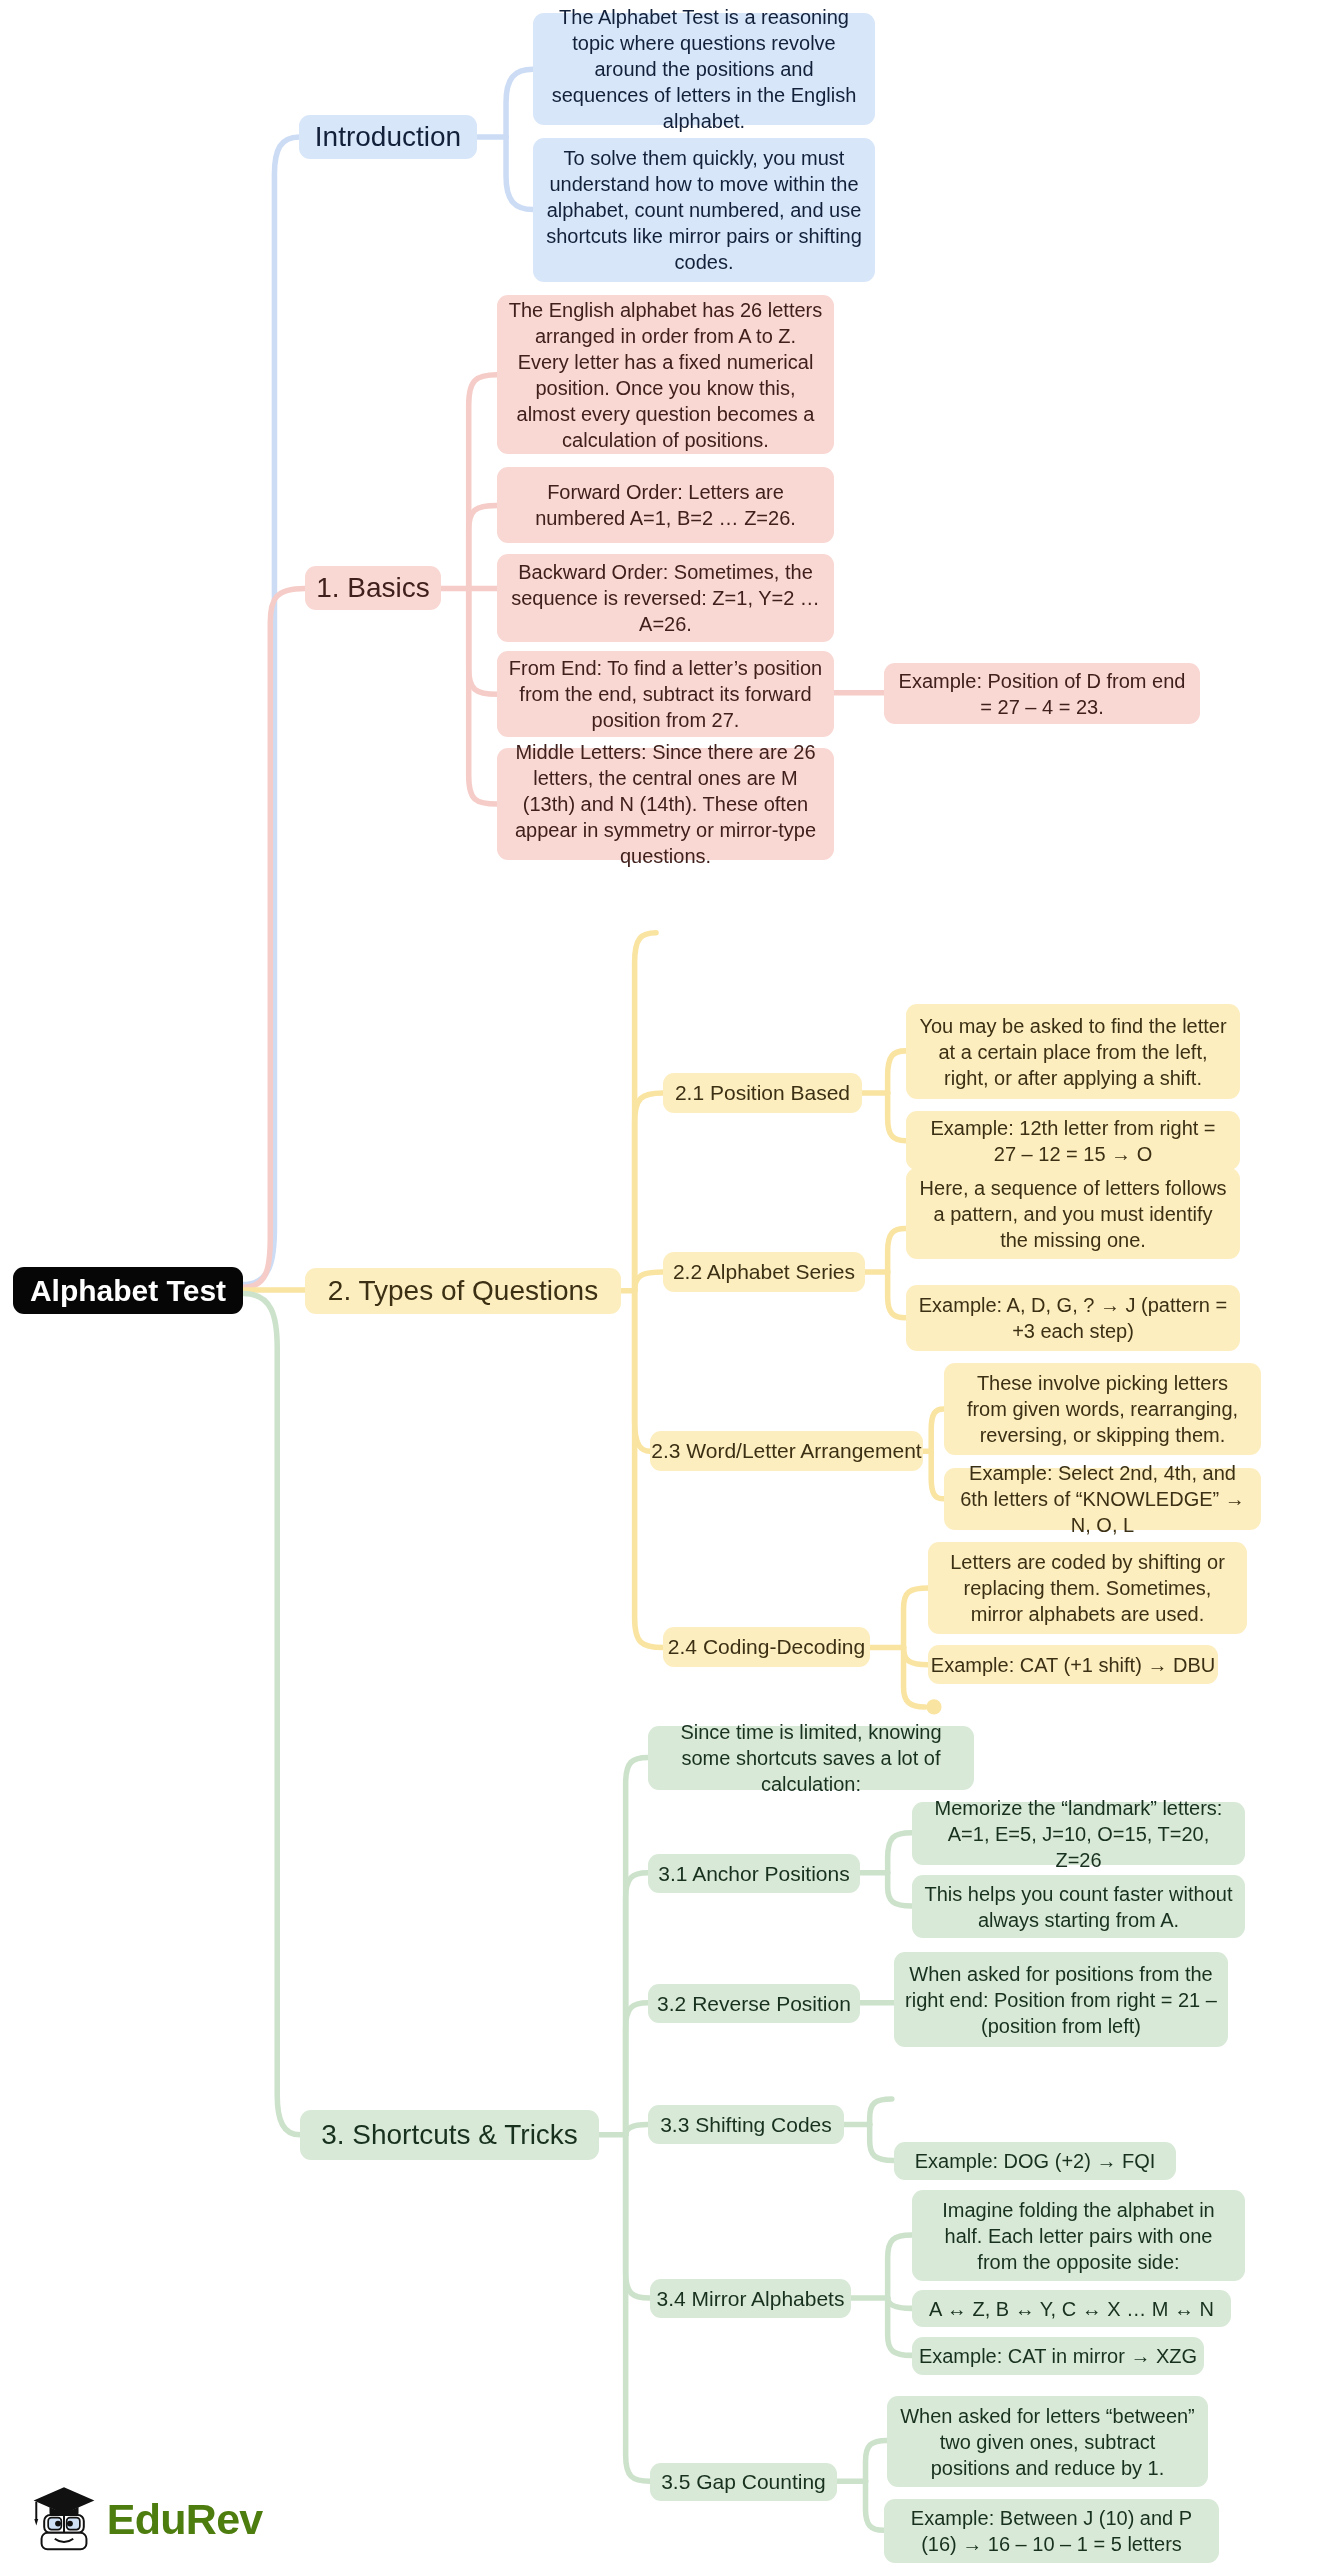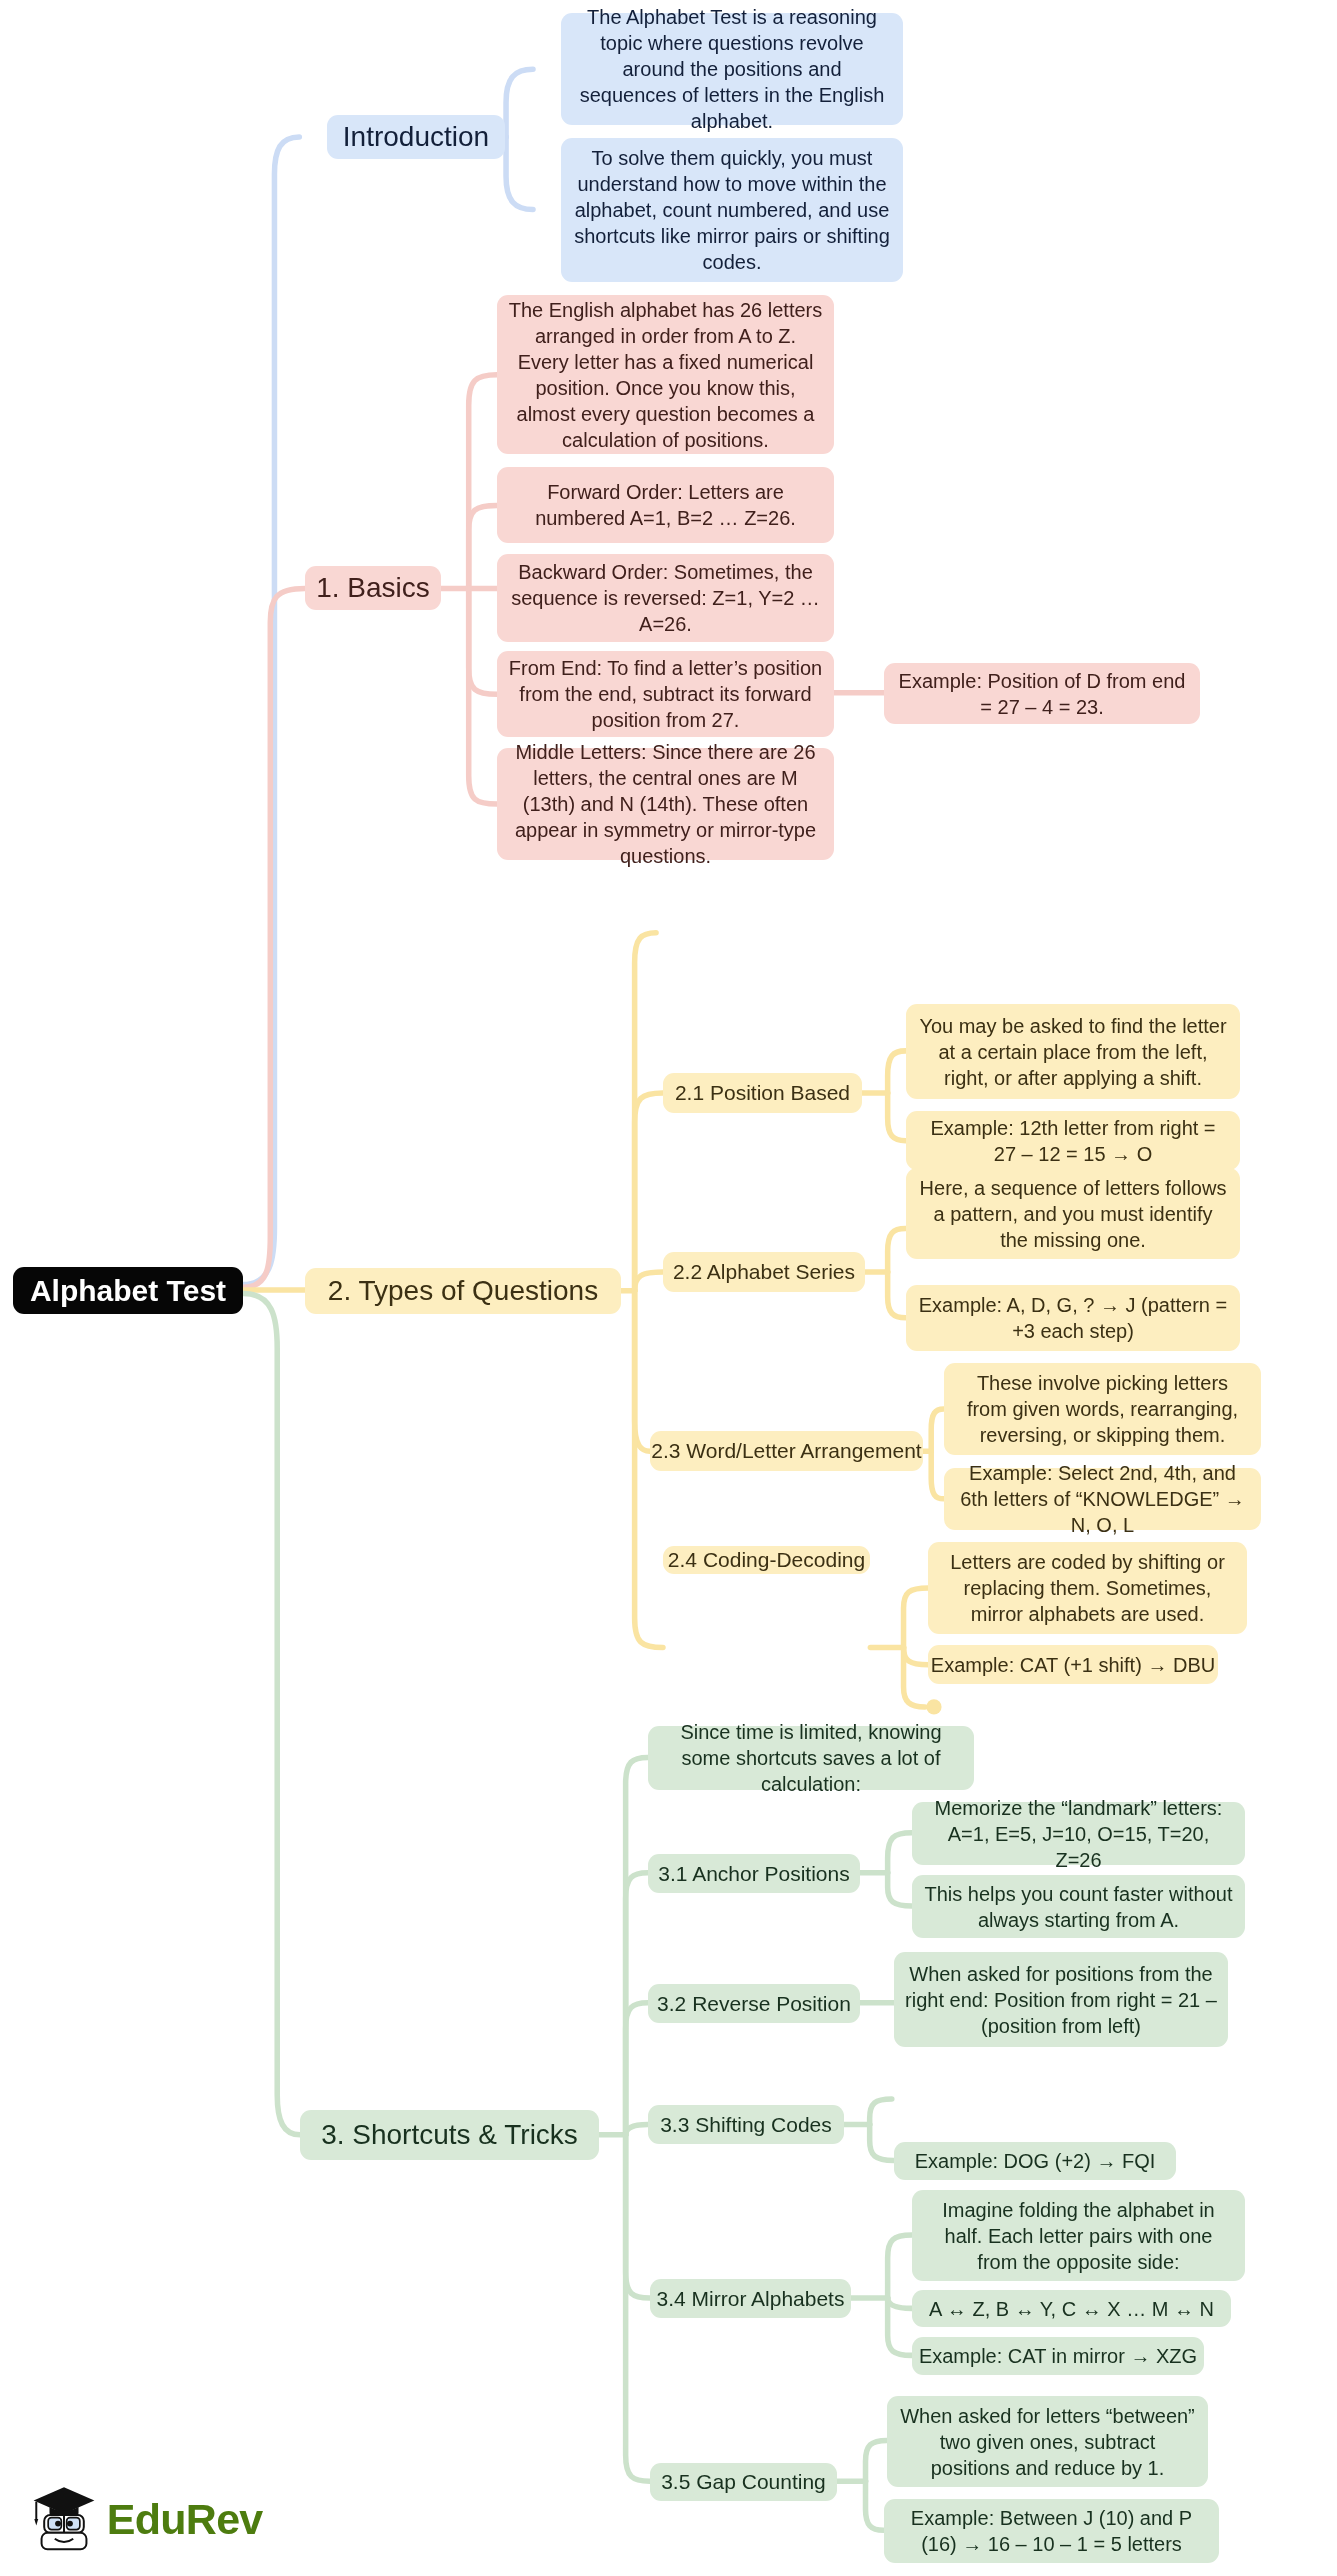--- a/index.html
+++ b/index.html
@@ -13,21 +13,21 @@
   .lk-pink{stroke:var(--pink-line);}
   .lk-yellow{stroke:var(--yellow-line);}
   .lk-green{stroke:var(--green-line);}
   .dot{fill:var(--yellow-line);}
   .node{
     position:absolute;box-sizing:border-box;border-radius:11px;
     display:flex;align-items:center;justify-content:center;
     text-align:center;padding:5.5px 11px;
     font-size:20px;line-height:26px;
   }
-  .blue{background:var(--blue-fill);color:var(--blue-text);margin-left:28px;}
+  .blue{background:var(--blue-fill);color:var(--blue-text);}
   .pink{background:var(--pink-fill);color:var(--pink-text);}
   .yellow{background:var(--yellow-fill);color:var(--yellow-text);}
   .green{background:var(--green-fill);color:var(--green-text);}
   .label-main{font-size:28px;line-height:30px;white-space:nowrap;padding:2.8px 7px;}
   .label-sub{font-size:21px;line-height:23.5px;white-space:nowrap;padding:2.8px 5.5px;}
   .one-line{white-space:nowrap;}
   #root-node{
     background:var(--root-bg);color:var(--root-text);
     font-size:30px;font-weight:bold;white-space:nowrap;border-radius:11px;
   }
@@ -128,21 +128,21 @@
   <div class="node yellow" style="left:906px;top:1111px;width:334px;height:59px">Example: 12th letter from right = 27 – 12 = 15 → O</div>
 
   <div class="node yellow label-sub" style="left:663px;top:1252px;width:202px;height:40px">2.2 Alphabet Series</div>
   <div class="node yellow" style="left:906px;top:1168px;width:334px;height:91px">Here, a sequence of letters follows a pattern, and you must identify the missing one.</div>
   <div class="node yellow" style="left:906px;top:1285px;width:334px;height:66px">Example: A, D, G, ? → J (pattern = +3 each step)</div>
 
   <div class="node yellow label-sub" style="left:650px;top:1431px;width:273px;height:40px">2.3 Word/Letter Arrangement</div>
   <div class="node yellow" style="left:944px;top:1363px;width:317px;height:92px">These involve picking letters from given words, rearranging, reversing, or skipping them.</div>
   <div class="node yellow" style="left:944px;top:1468px;width:317px;height:62px">Example: Select 2nd, 4th, and 6th letters of “KNOWLEDGE” → N, O, L</div>
 
-  <div class="node yellow label-sub" style="left:663px;top:1546px;width:207px;height:28px">2.4 Coding-Decoding</div>
+  <div class="node yellow label-sub" style="left:663px;top:1627px;width:207px;height:40px">2.4 Coding-Decoding</div>
   <div class="node yellow" style="left:928px;top:1542px;width:319px;height:92px">Letters are coded by shifting or replacing them. Sometimes, mirror alphabets are used.</div>
   <div class="node yellow one-line" style="left:928px;top:1645px;width:290px;height:39px">Example: CAT (+1 shift) → DBU</div>
 
   <div class="node green label-main" style="left:300px;top:2110px;width:299px;height:50px">3. Shortcuts &amp; Tricks</div>
   <div class="node green" style="left:648px;top:1726px;width:326px;height:64px">Since time is limited, knowing some shortcuts saves a lot of calculation:</div>
 
   <div class="node green label-sub" style="left:648px;top:1854px;width:212px;height:39px">3.1 Anchor Positions</div>
   <div class="node green" style="left:912px;top:1802px;width:333px;height:63px">Memorize the “landmark” letters: A=1, E=5, J=10, O=15, T=20, Z=26</div>
   <div class="node green" style="left:912px;top:1875px;width:333px;height:63px">This helps you count faster without always starting from A.</div>
 

